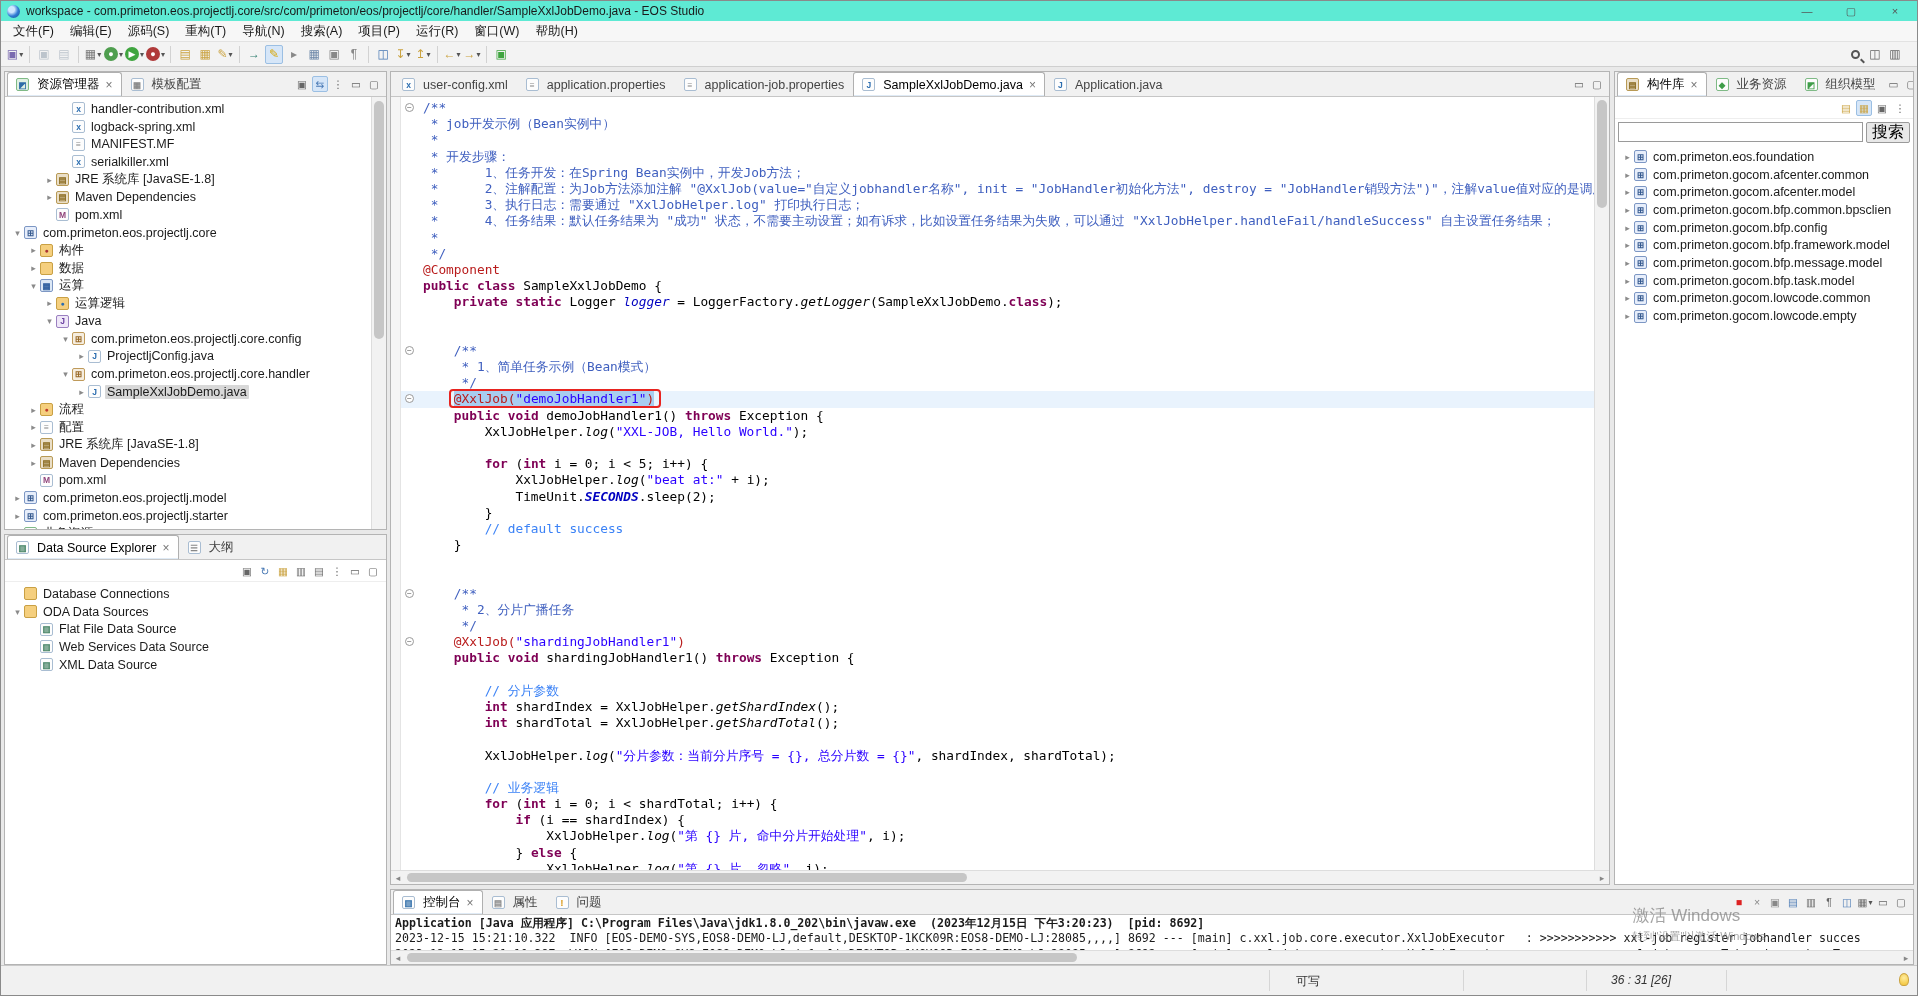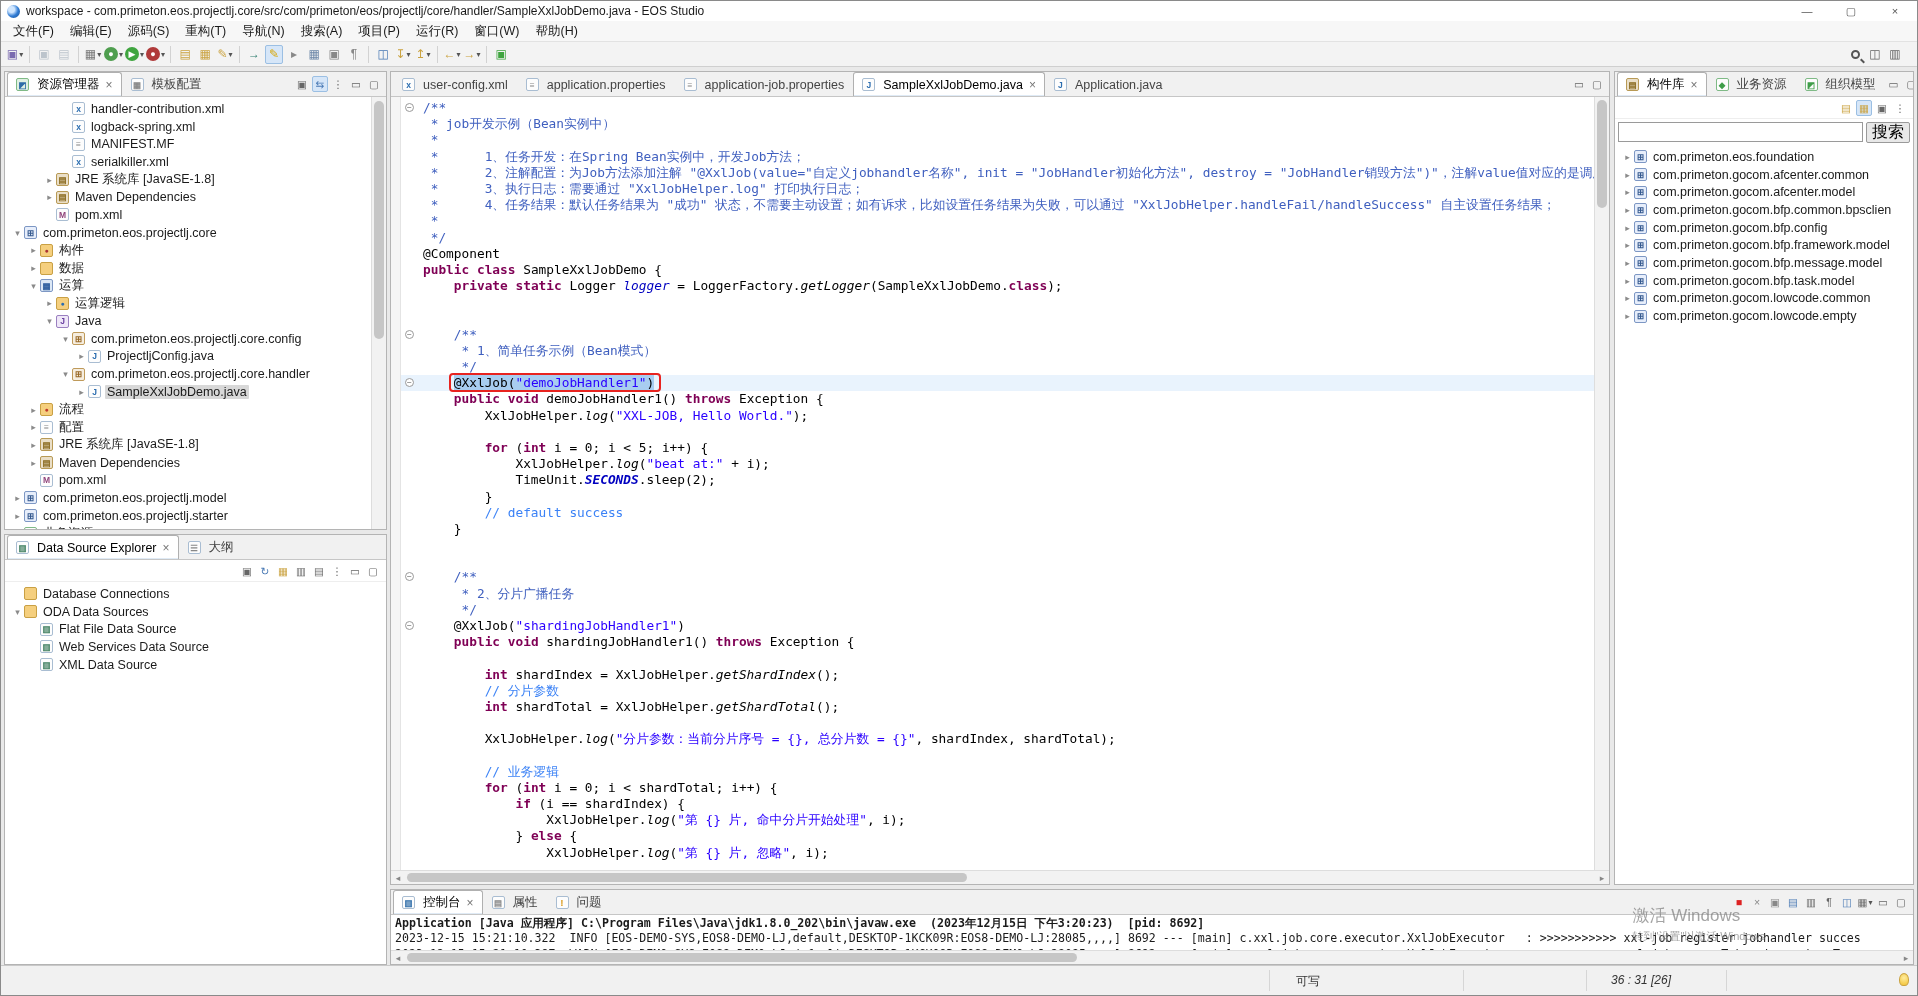--- a/index.html
+++ b/index.html
@@ -1,20 +1,20 @@
 <!DOCTYPE html>
 <html><head>
 <meta charset="utf-8">
 <style>
   * { margin:0; padding:0; box-sizing:border-box; }
   html,body { width:1918px; height:996px; overflow:hidden; }
   body { font-family:"Liberation Sans",sans-serif; background:#e9e9e9; position:relative; border:1px solid #8a8a8a; }
 
   
-  .titlebar { height:20px; background:#ffffff; display:flex; align-items:center; padding-left:6px; }
+  .titlebar { height:20px; background:#5eead4; display:flex; align-items:center; padding-left:6px; }
   .app-icon { width:13px; height:13px; border-radius:50%; background:radial-gradient(circle at 35% 35%, #cfe6ff 0 25%, #2f7bd4 55%, #1b4e8f); margin-right:6px; flex:0 0 auto; }
   .title-text { font-size:12px; color:#1a1a1a; white-space:nowrap; }
   .win-controls { margin-left:auto; display:flex; height:100%; }
   .win-btn { width:44px; display:flex; align-items:center; justify-content:center; font-size:11px; color:#333; }
   .menubar { height:20px; background:#f7f7f7; display:flex; align-items:center; padding-left:4px; }
   .menu-item { font-size:12.5px; color:#1a1a1a; padding:1px 8px; white-space:nowrap; }
   .toolbar { height:26px; background:#f3f3f3; border-top:1px solid #e2e2e2; border-bottom:1px solid #cfcfcf; display:flex; align-items:center; padding:0 4px; }
   .tb-icon { min-width:18px; height:19px; display:flex; align-items:center; justify-content:center; font-size:12px; margin:0 1px; border-radius:2px; position:relative; }
   .tb-icon.toggled { background:#d6e6f8; border:1px solid #9bbfe3; }
   .tb-icon.disabled { opacity:.4; }
@@ -73,21 +73,21 @@
   .vthumb { position:absolute; left:2px; right:2px; background:#c6c6c6; border-radius:6px; }
 
   
   .code-wrap { flex:1; display:flex; min-height:0; position:relative; }
   .ann-ruler { width:10px; background:#f5f5f5; border-right:1px solid #e4e4e4; flex:0 0 auto; }
   .code { flex:1; min-width:0; font-family:"DejaVu Sans Mono",monospace; font-size:12.8px; padding-top:3px; overflow:hidden; position:relative; }
   .cl { height:16.2px; line-height:16.2px; white-space:pre; position:relative; padding-left:22px; }
   .cl.cur { background:#e9f3fd; }
   .fold { position:absolute; left:4px; top:3px; width:9px; height:9px; border:1px solid #9a9a9a; border-radius:50%; font-size:8px; line-height:7px; text-align:center; color:#777; background:#fff; }
   .tk-doc { color:#3F5FBF; } .tk-cmt { color:#3b82f6; } .tk-kw { color:#7F0055; font-weight:bold; }
-  .tk-str { color:#2A00FF; } .tk-ann { color:#000000; } .tk-sf { color:#0000C0; font-style:italic; }
+  .tk-str { color:#2A00FF; } .tk-ann { color:#b91c1c; } .tk-sf { color:#0000C0; font-style:italic; }
   .tk-stm { font-style:italic; } .tk-sfi { color:#0000C0; font-weight:bold; font-style:italic; }
   .sel-span { background:#a8cdf0; }
   .red-annot { position:absolute; left:48px; top:-2px; width:212px; height:19px; border:2px solid #e8231f; border-radius:4px; pointer-events:none; }
   .ed-vscroll { width:15px; background:#f2f2f2; border-left:1px solid #ddd; position:relative; flex:0 0 auto; }
   .hscroll { height:14px; background:#f2f2f2; border-top:1px solid #ddd; position:relative; flex:0 0 auto; }
   .hthumb { position:absolute; top:2px; bottom:2px; background:#c6c6c6; border-radius:6px; }
   .harrow { position:absolute; top:0; bottom:0; width:14px; display:flex; align-items:center; justify-content:center; color:#888; font-size:9px; }
 
   
   .iconrow { height:22px; display:flex; align-items:center; justify-content:flex-end; padding-right:4px; border-bottom:1px solid #eee; flex:0 0 auto; }
@@ -425,20 +425,21 @@
               <span class="hicon" style="color: rgb(102, 102, 102);">▭</span>
               <span class="hicon" style="color: rgb(102, 102, 102);">▢</span>
             </div>
         </div>
         <div class="code-wrap">
           <div class="ann-ruler"></div>
           <div class="code">
               <div class="cl"><span class="fold">−</span><span class="tk-doc">/**</span></div>
               <div class="cl"><span class="tk-doc"> * job开发示例（Bean实例中）</span></div>
               <div class="cl"><span class="tk-doc"> *</span></div>
+              <div class="cl"><span class="tk-doc"> * 开发步骤：</span></div>
               <div class="cl"><span class="tk-doc"> *      1、任务开发：在Spring Bean实例中，开发Job方法；</span></div>
               <div class="cl"><span class="tk-doc"> *      2、注解配置：为Job方法添加注解 "@XxlJob(value="自定义jobhandler名称", init = "JobHandler初始化方法", destroy = "JobHandler销毁方法")"，注解value值对应的是调度中心</span></div>
               <div class="cl"><span class="tk-doc"> *      3、执行日志：需要通过 "XxlJobHelper.log" 打印执行日志；</span></div>
               <div class="cl"><span class="tk-doc"> *      4、任务结果：默认任务结果为 "成功" 状态，不需要主动设置；如有诉求，比如设置任务结果为失败，可以通过 "XxlJobHelper.handleFail/handleSuccess" 自主设置任务结果；</span></div>
               <div class="cl"><span class="tk-doc"> *</span></div>
               <div class="cl"><span class="tk-doc"> */</span></div>
               <div class="cl"><span class="tk-ann">@Component</span></div>
               <div class="cl"><span class="tk-kw">public</span><span> </span><span class="tk-kw">class</span><span> SampleXxlJobDemo {</span></div>
               <div class="cl"><span>    </span><span class="tk-kw">private</span><span> </span><span class="tk-kw">static</span><span> Logger </span><span class="tk-sf">logger</span><span> = LoggerFactory.</span><span class="tk-stm">getLogger</span><span>(SampleXxlJobDemo.</span><span class="tk-kw">class</span><span>);</span></div>
               <div class="cl"></div>
@@ -457,22 +458,22 @@
               <div class="cl"><span>        </span><span class="tk-cmt">// default success</span></div>
               <div class="cl"><span>    }</span></div>
               <div class="cl"></div>
               <div class="cl"></div>
               <div class="cl"><span class="fold">−</span><span>    </span><span class="tk-doc">/**</span></div>
               <div class="cl"><span class="tk-doc">     * 2、分片广播任务</span></div>
               <div class="cl"><span class="tk-doc">     */</span></div>
               <div class="cl"><span class="fold">−</span><span>    </span><span class="tk-ann">@XxlJob(</span><span class="tk-str">"shardingJobHandler1"</span><span class="tk-ann">)</span></div>
               <div class="cl"><span>    </span><span class="tk-kw">public</span><span> </span><span class="tk-kw">void</span><span> shardingJobHandler1() </span><span class="tk-kw">throws</span><span> Exception {</span></div>
               <div class="cl"></div>
+              <div class="cl"><span>        </span><span class="tk-cmt">// 分片参数</span></div>
               <div class="cl"><span>        </span><span class="tk-kw">int</span><span> shardIndex = XxlJobHelper.</span><span class="tk-stm">getShardIndex</span><span>();</span></div>
-              <div class="cl"><span>        </span><span class="tk-cmt">// 分片参数</span></div>
               <div class="cl"><span>        </span><span class="tk-kw">int</span><span> shardTotal = XxlJobHelper.</span><span class="tk-stm">getShardTotal</span><span>();</span></div>
               <div class="cl"></div>
               <div class="cl"><span>        XxlJobHelper.</span><span class="tk-stm">log</span><span>(</span><span class="tk-str">"分片参数：当前分片序号 = {}, 总分片数 = {}"</span><span>, shardIndex, shardTotal);</span></div>
               <div class="cl"></div>
               <div class="cl"><span>        </span><span class="tk-cmt">// 业务逻辑</span></div>
               <div class="cl"><span>        </span><span class="tk-kw">for</span><span> (</span><span class="tk-kw">int</span><span> i = 0; i &lt; shardTotal; i++) {</span></div>
               <div class="cl"><span>            </span><span class="tk-kw">if</span><span> (i == shardIndex) {</span></div>
               <div class="cl"><span>                XxlJobHelper.</span><span class="tk-stm">log</span><span>(</span><span class="tk-str">"第 {} 片, 命中分片开始处理"</span><span>, i);</span></div>
               <div class="cl"><span>            } </span><span class="tk-kw">else</span><span> {</span></div>
               <div class="cl"><span>                XxlJobHelper.</span><span class="tk-stm">log</span><span>(</span><span class="tk-str">"第 {} 片, 忽略"</span><span>, i);</span></div>

